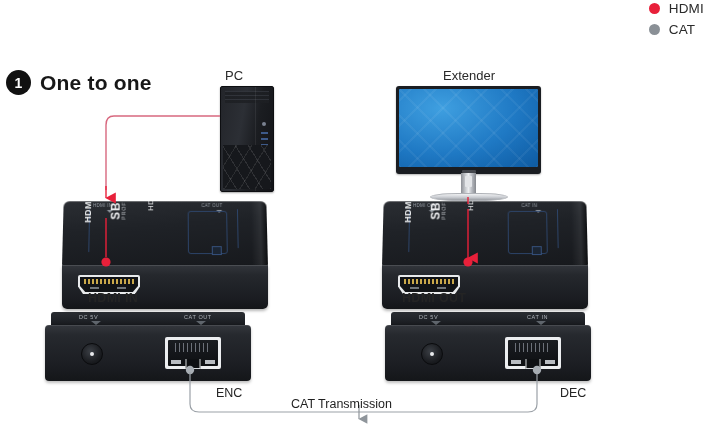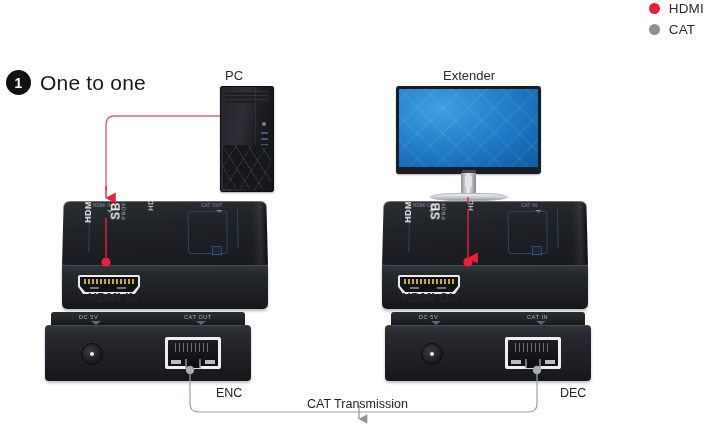--- a/index.html
+++ b/index.html
@@ -67,20 +67,21 @@
     font-weight: bold;
     display: flex;
     align-items: center;
     justify-content: center;
     line-height: 1;
   }
   .title-text {
     font-size: 21px;
     color: #171717;
     letter-spacing: .2px;
+    font-weight: bold;
   }
 
   
   .cap {
     position: absolute;
     font-size: 12.5px;
     color: #242424;
     white-space: nowrap;
   }
   .cap-b { font-weight: bold; letter-spacing: .3px; }
@@ -343,21 +344,20 @@
   #wires {
     position: absolute; left: 0; top: 0;
     width: 720px; height: 425px;
     pointer-events: none;
   }
   .cat-caption {
     position: absolute;
     left: 291px; top: 397px;
     font-size: 12.5px; color: #1f1f1f;
     white-space: nowrap;
-    margin-left: 16px;
   }
 </style>
 </head>
 <body>
 
 <div id="stage">
 
   <div class="legend">
     <div class="legend-row">
       <span class="legend-dot" style="background:#e8203a"></span>

